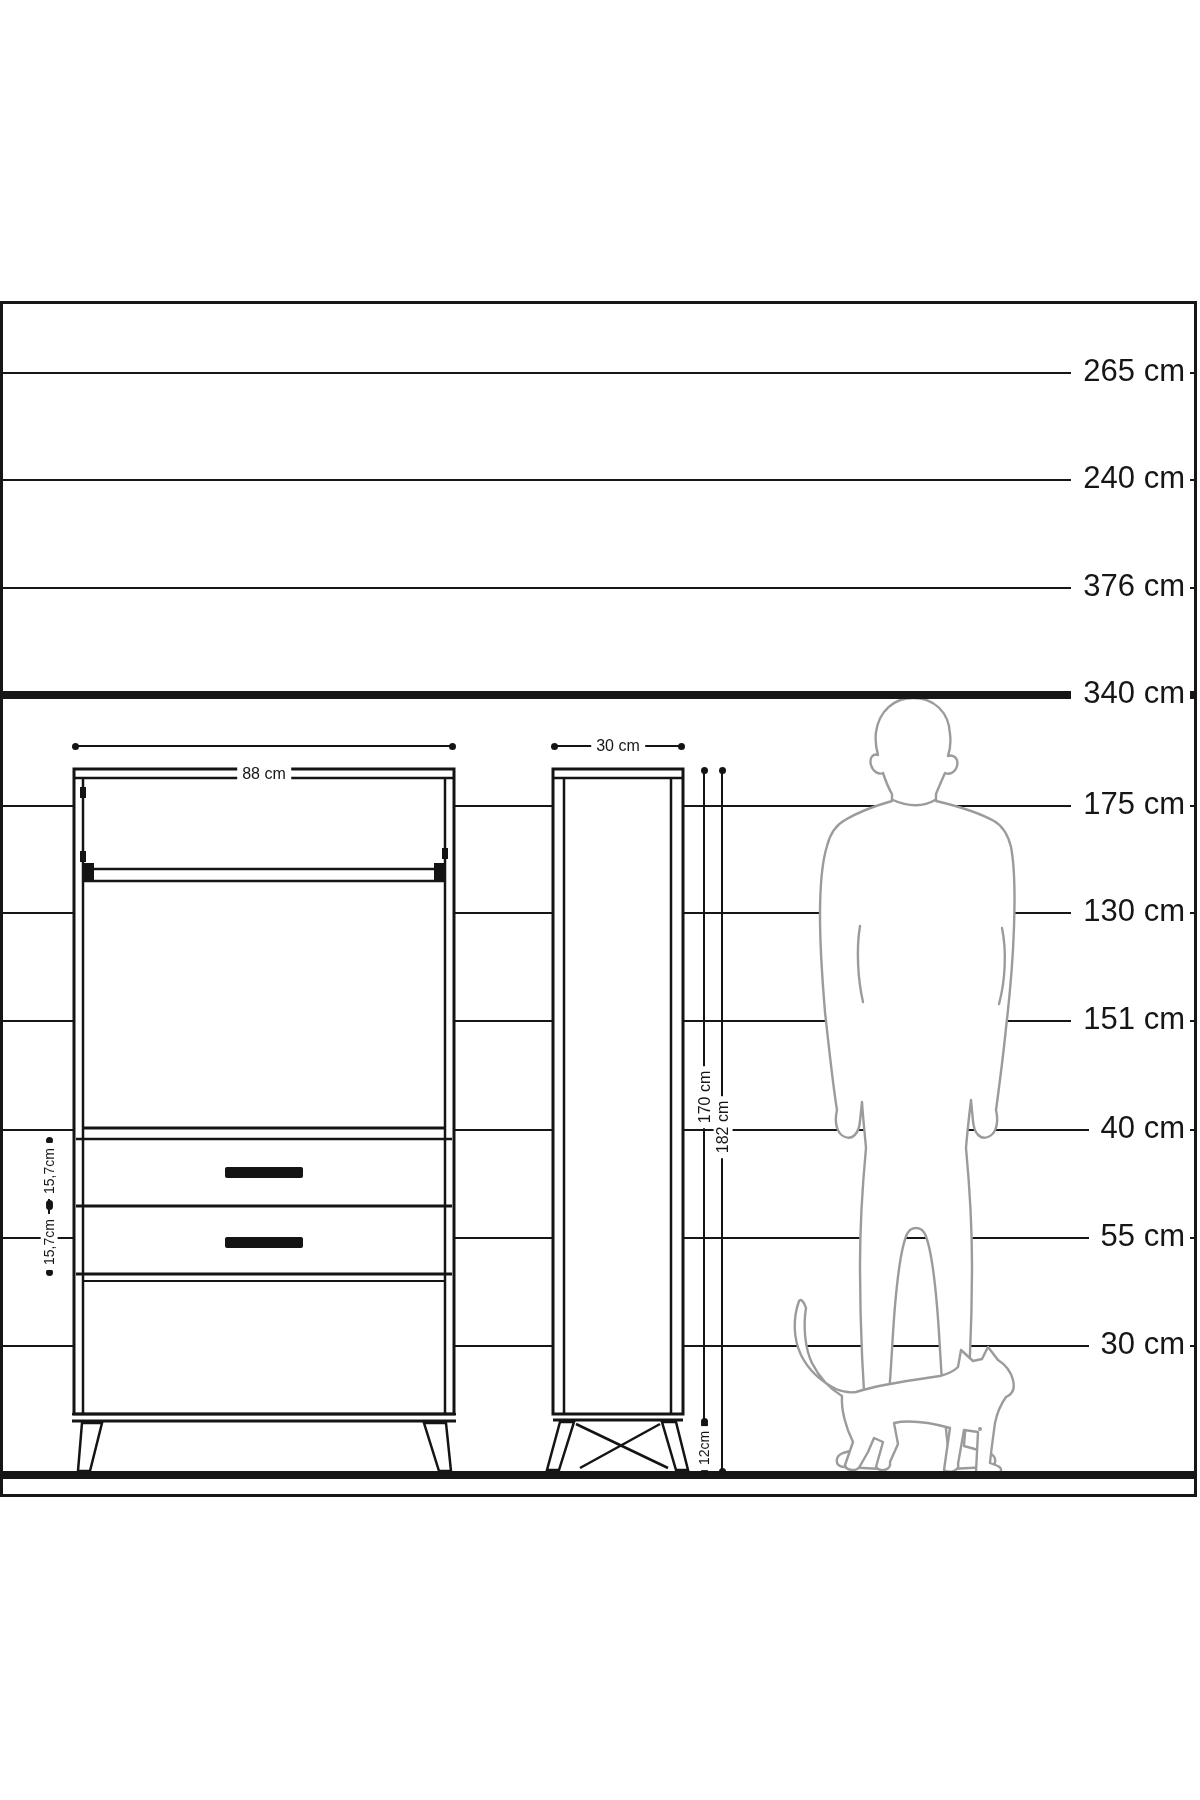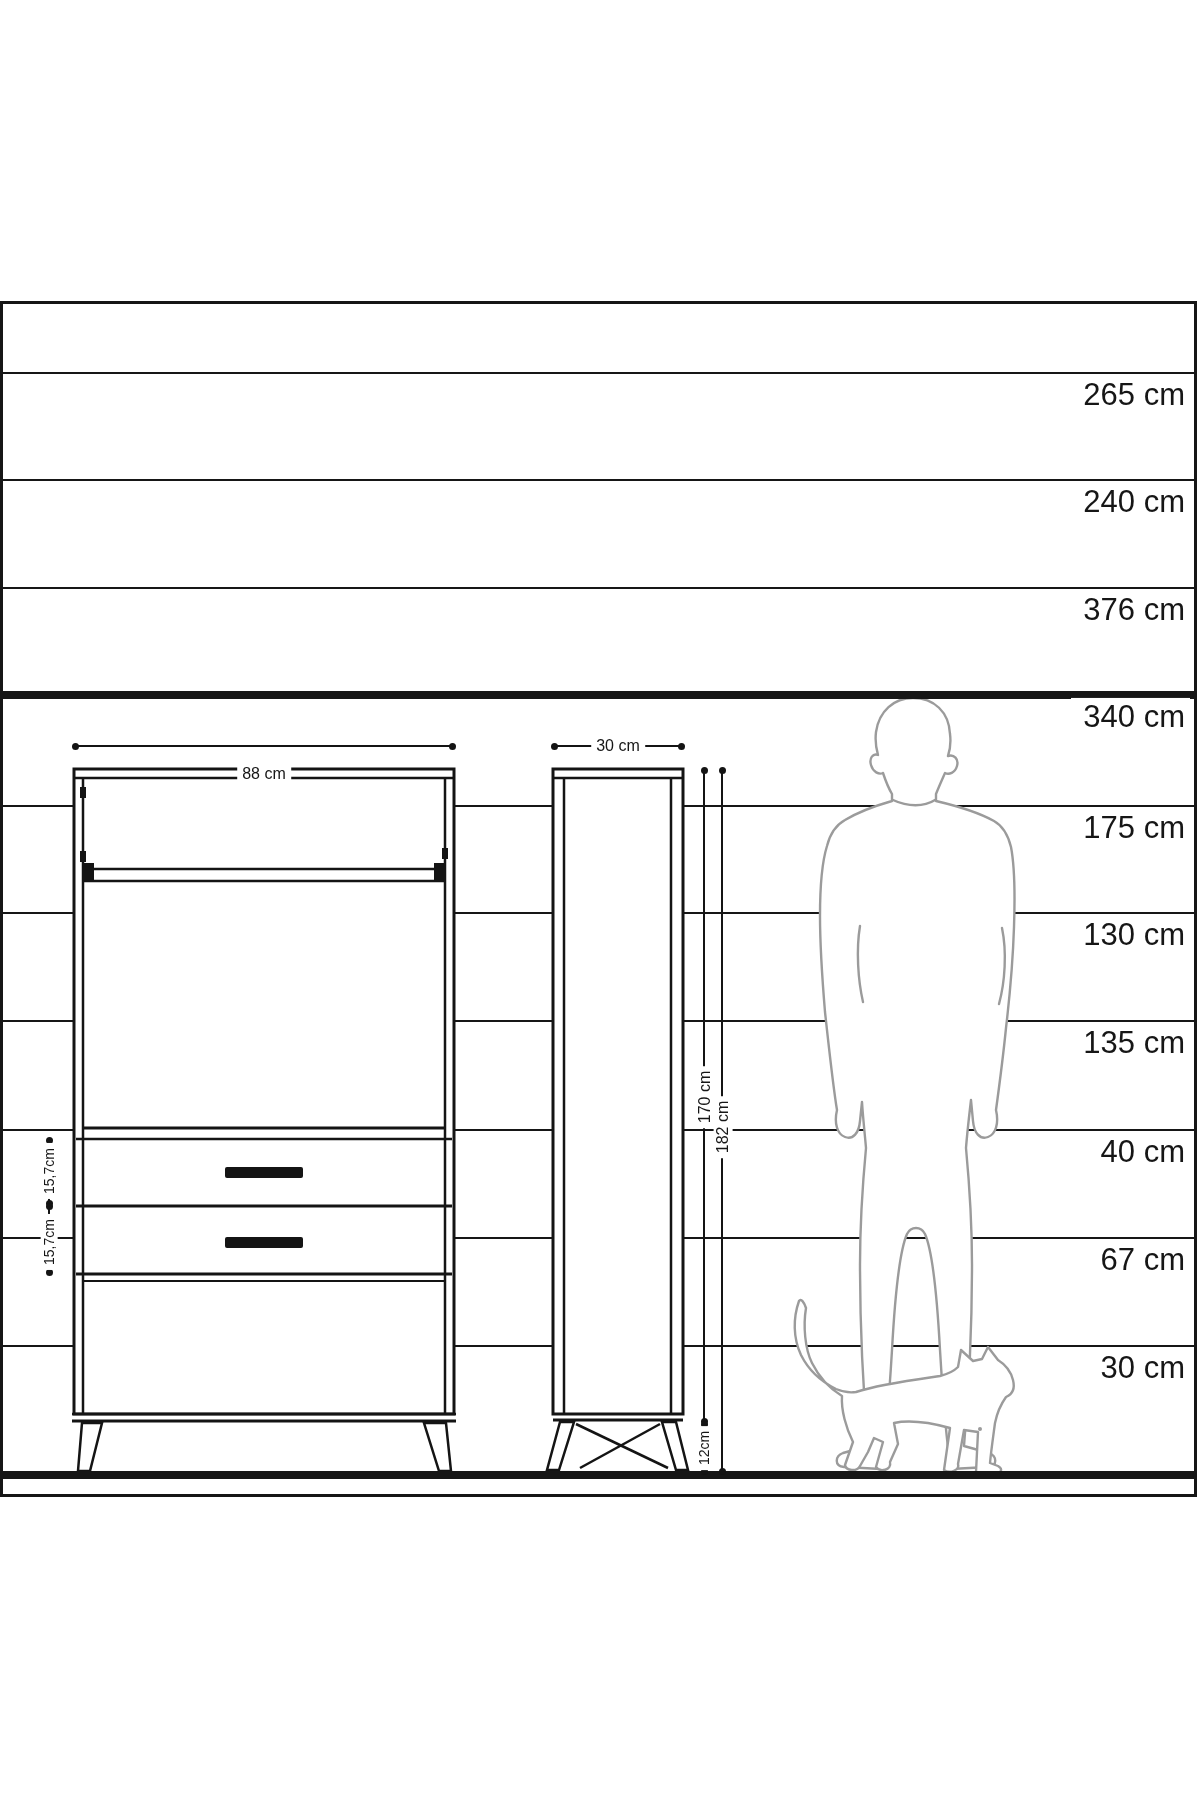--- a/index.html
+++ b/index.html
@@ -4,21 +4,21 @@
 <style>
   html,body{margin:0;padding:0;background:#fff;}
   .stage{position:relative;width:1200px;height:1800px;background:#fff;overflow:hidden;
          font-family:"Liberation Sans",sans-serif;color:#161616;}
   .frame{position:absolute;left:0;top:301px;width:1197px;height:1196px;
          border:3px solid #161616;box-sizing:border-box;}
   .sline{position:absolute;left:0;width:1197px;height:2px;background:#161616;transform:translateY(-1px);}
   .tline{position:absolute;left:0;width:1197px;height:5px;background:#161616;
          border-bottom:3px dotted #161616;transform:translateY(-4px);}
   .slabel{position:absolute;right:10px;transform:translateY(-54%);font-size:31px;line-height:1;
-          background:#fff;padding:3px 5px 5px 12px;white-space:nowrap;margin-top:24px;}
+          background:#fff;padding:3px 5px 5px 12px;white-space:nowrap;}
   .layer{position:absolute;left:0;top:0;}
   .dimh{position:absolute;height:0;border-top:2px solid #141414;}
   .dimh::before,.dimh::after{content:"";position:absolute;width:7px;height:7px;border-radius:50%;
           background:#141414;top:-4.5px;}
   .dimh::before{left:-2px;}.dimh::after{right:-2px;}
   .dimv{position:absolute;width:0;border-left:2px solid #141414;}
   .dimv::before,.dimv::after{content:"";position:absolute;width:7px;height:7px;border-radius:50%;
           background:#141414;left:-4.5px;}
   .dimv::before{top:-2px;}.dimv::after{bottom:-2px;}
   .dimlabel{position:absolute;transform:translate(-50%,-50%);font-size:16px;line-height:1.05;
@@ -142,23 +142,23 @@
   </svg>
 
   <div class="tline" style="top:1475px;width:1197px"></div>
 
   <div class="slabel" style="top:373px">265 cm</div>
   <div class="slabel" style="top:480px">240 cm</div>
   <div class="slabel" style="top:588px">376 cm</div>
   <div class="slabel" style="top:695px">340 cm</div>
   <div class="slabel" style="top:806px">175 cm</div>
   <div class="slabel" style="top:913px">130 cm</div>
-  <div class="slabel" style="top:1021px">135 cm</div>
+  <div class="slabel" style="top:1021px">151 cm</div>
   <div class="slabel" style="top:1130px">40 cm</div>
-  <div class="slabel" style="top:1238px">67 cm</div>
+  <div class="slabel" style="top:1238px">55 cm</div>
   <div class="slabel" style="top:1346px">30 cm</div>
 
   <div class="dimh" style="left:74px;top:745px;width:380px"></div>
   <div class="dimlabel" style="left:264px;top:774px">88 cm</div>
 
   <div class="dimh" style="left:553px;top:745px;width:130px"></div>
   <div class="dimlabel" style="left:618px;top:746px">30 cm</div>
 
   <div class="dimv" style="left:703px;top:769px;height:654px"></div>
   <div class="dimlabel rot" style="left:705px;top:1097px">170 cm</div>

